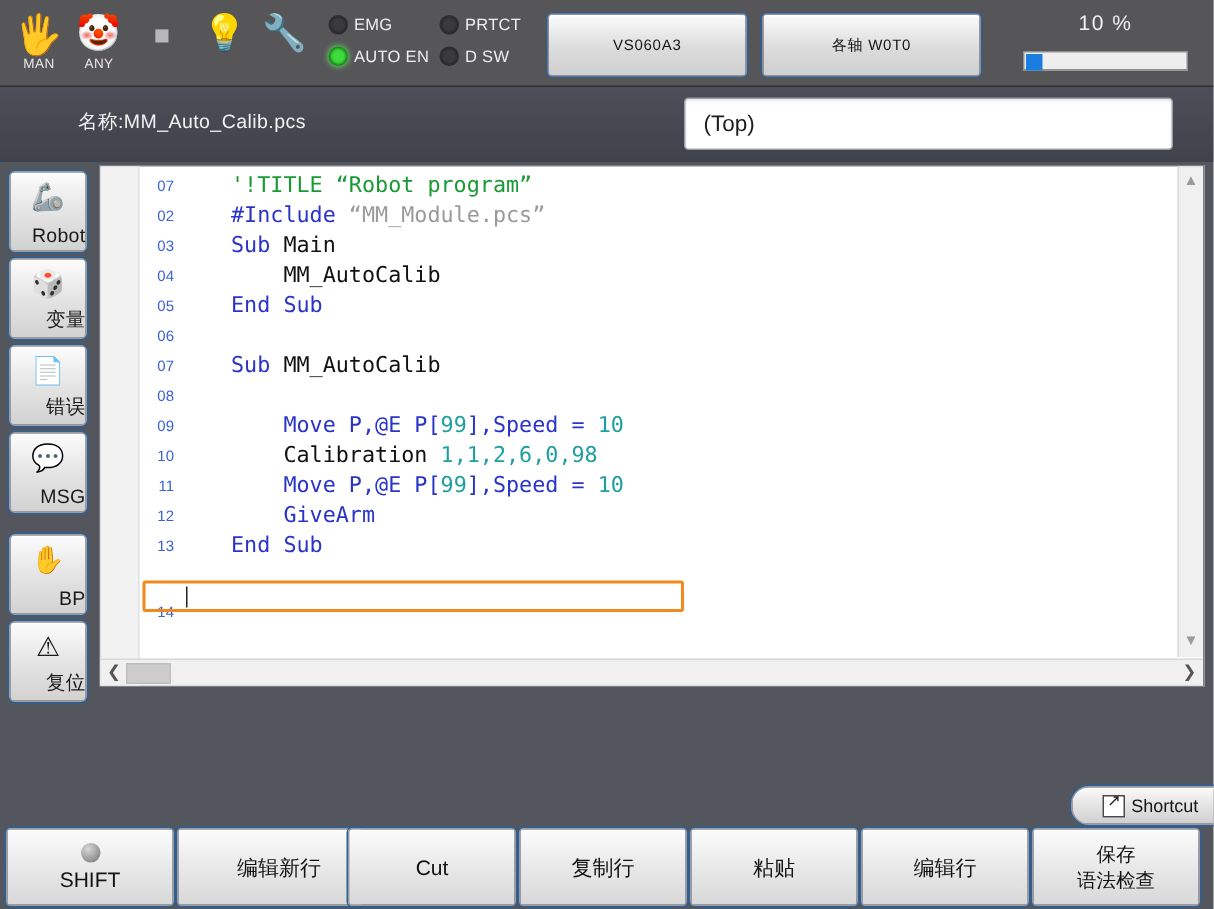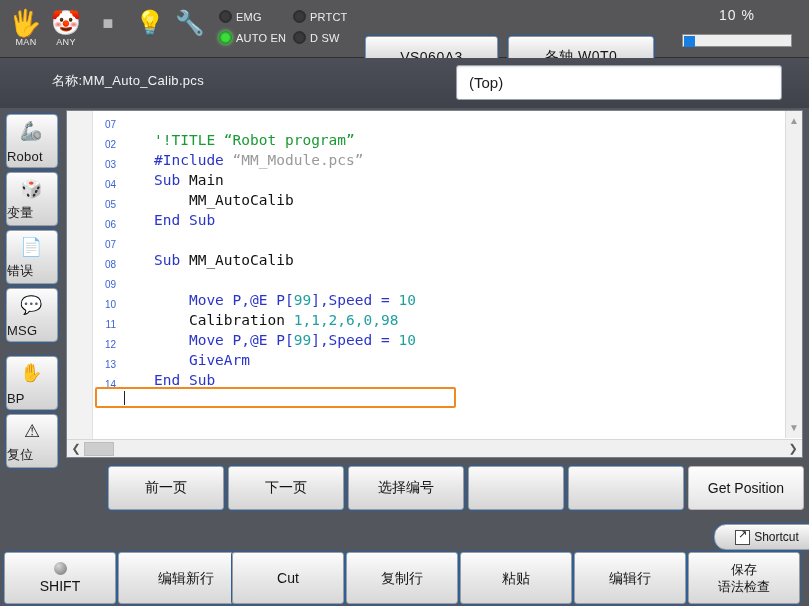--- a/index.html
+++ b/index.html
@@ -30,24 +30,23 @@
   .led-off{background:#3a3a3c;border:1px solid #2c2c2e;}
   .led-on{background:#3ddb3d;border:1px solid #1f8a1f;
           box-shadow:0 0 4px #6cff6c, inset 0 0 2px #0a5a0a;}
   .led-lab{font-size:11px;color:#eee;white-space:nowrap;letter-spacing:.2px;}
 
   .tbtn{
     position:absolute;
     background:linear-gradient(#fbfbfb,#dcdcdc 55%,#cfcfcf);
     border:1px solid #8d9099;border-radius:3px;
     box-shadow:0 0 0 1px #2c5d93, inset 0 1px 0 #fff;
-    color:#161616;font-size:14px;
+    color:#161616;font-size:10px;
     display:flex;align-items:center;justify-content:center;
     letter-spacing:.5px;
-    margin-top:27px;
   }
   .speedwrap{position:absolute;left:676px;top:7px;width:122px;height:44px;}
   .speedval{position:absolute;left:0;top:0;width:122px;height:24px;
      color:#f0f0f0;font-size:14px;text-align:center;letter-spacing:1px;}
   .speedtrack{position:absolute;left:6px;top:27px;width:110px;height:13px;
      background:#eeeeee;border:1px solid #8e8e8e;box-sizing:border-box;}
   .speedfill{position:absolute;left:1px;top:1px;height:11px;width:22px;
      background:#1a7ee0;}
 
   
@@ -71,21 +70,21 @@
     background:#53565c;}
   .sbtn{
     position:absolute;left:6px;width:50px;height:52px;
     background:linear-gradient(#fcfcfc,#e4e4e4 52%,#d2d2d2);
     border:1px solid #9a9ca3;border-radius:4px;
     box-shadow:0 0 0 1px #2f5f95, inset 0 1px 0 #fff;
     color:#1a1a1a;
   }
   .sbtn .sico{position:absolute;left:0;right:0;top:3px;height:26px;
     text-align:center;}
-  .sbtn .slab{position:absolute;left:0;right:0;bottom:3px;text-align:left;
+  .sbtn .slab{position:absolute;left:0;right:0;bottom:3px;text-align:right;
     font-size:13px;letter-spacing:.2px;}
 
   
   .editorframe{
     position:absolute;left:66px;top:110px;width:737px;height:348px;
     background:#fff;border:1px solid #7d8189;box-sizing:border-box;
   }
   .gutter{
     position:absolute;left:0;top:0;width:26px;height:100%;
     background:#f2f2f2;border-right:1px solid #e2e2e2;box-sizing:border-box;
@@ -96,21 +95,21 @@
   .ln{height:20px;position:relative;}
   .lnum{
     position:absolute;left:0;width:26px;height:20px;
     text-align:right;padding-right:4px;box-sizing:border-box;
     color:#3b62d6;font-size:10px;line-height:22px;
     font-family:"Liberation Sans",sans-serif;
   }
   .ltext{
     position:absolute;left:30px;top:0;height:20px;line-height:20px;
     font-family:"DejaVu Sans Mono","Liberation Mono",monospace;
-    font-size:14.5px;white-space:pre;color:#111;letter-spacing:0px;margin-top:16px;
+    font-size:14.5px;white-space:pre;color:#111;letter-spacing:0px;
   }
   .kw{color:#2a34c8;}
   .cm{color:#1a9a34;}
   .st{color:#9a9a9a;}
   .num{color:#1f9f9f;}
   .pl{color:#111;}
 
   .hilite{
     position:absolute;left:1px;top:276px;width:361px;height:21px;
     border:2px solid #f08a1e;border-radius:2px;box-sizing:border-box;
@@ -315,58 +314,38 @@
           </div>
           <div class="ln">
             <div class="lnum" style="left: -30px;">12</div>
             <div class="ltext"><span class="pl">    </span><span class="kw">GiveArm</span></div>
           </div>
           <div class="ln">
             <div class="lnum" style="left: -30px;">13</div>
             <div class="ltext"><span class="kw">End Sub</span></div>
           </div>
           <div class="ln">
-            <div class="lnum" style="left: -30px;">14</div>
+            <div class="lnum" style="left: -30px; margin-top: 24px;">14</div>
             <div class="ltext"><span class="pl"></span></div>
           </div>
         </div>
       <div class="hilite"></div>
       <div class="caret"></div>
     </div>
     <div class="vscroll">
       <div class="vsarrow" style="top:2px;">▲</div>
       <div class="vsarrow" style="bottom:2px;">▼</div>
     </div>
     <div class="hscroll">
       <div class="hsarrow" style="left:1px;">❮</div>
       <div class="hsthumb"></div>
       <div class="hsarrow" style="right:1px;">❯</div>
     </div>
   </div>
 
-  <div class="fnrow" id="fnrow">
-      <div class="fbtn" style="left: 108px; width: 114px;">
-        <span>前一页</span>
-      </div>
-      <div class="fbtn" style="left: 228px; width: 114px;">
-        <span>下一页</span>
-      </div>
-      <div class="fbtn" style="left: 348px; width: 114px;">
-        <span>选择编号</span>
-      </div>
-      <div class="fbtn" style="left: 468px; width: 94px;">
-        <span></span>
-      </div>
-      <div class="fbtn" style="left: 568px; width: 114px;">
-        <span></span>
-      </div>
-      <div class="fbtn plain" style="left: 688px; width: 114px;">
-        <span>Get Position</span>
-      </div>
-    </div>
 
   <div class="shortcut">
     <span class="scico"></span>
     <span>Shortcut</span>
   </div>
 
   <div class="botrow" id="botrow">
       <div class="bbtn" style="left: 4px; width: 110px;">
         <div class="shiftdot"></div>
         <span>SHIFT</span>

